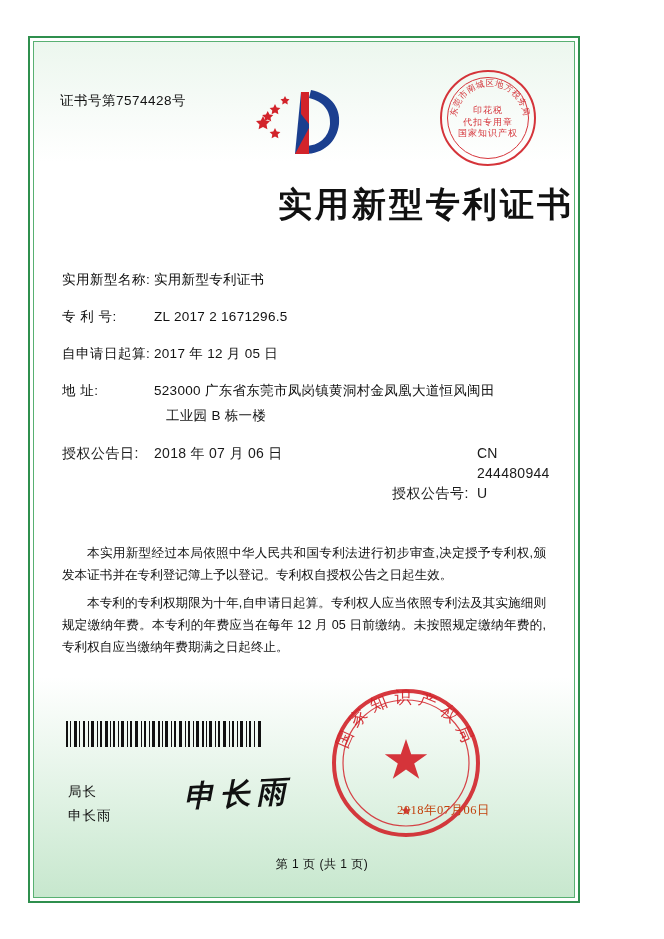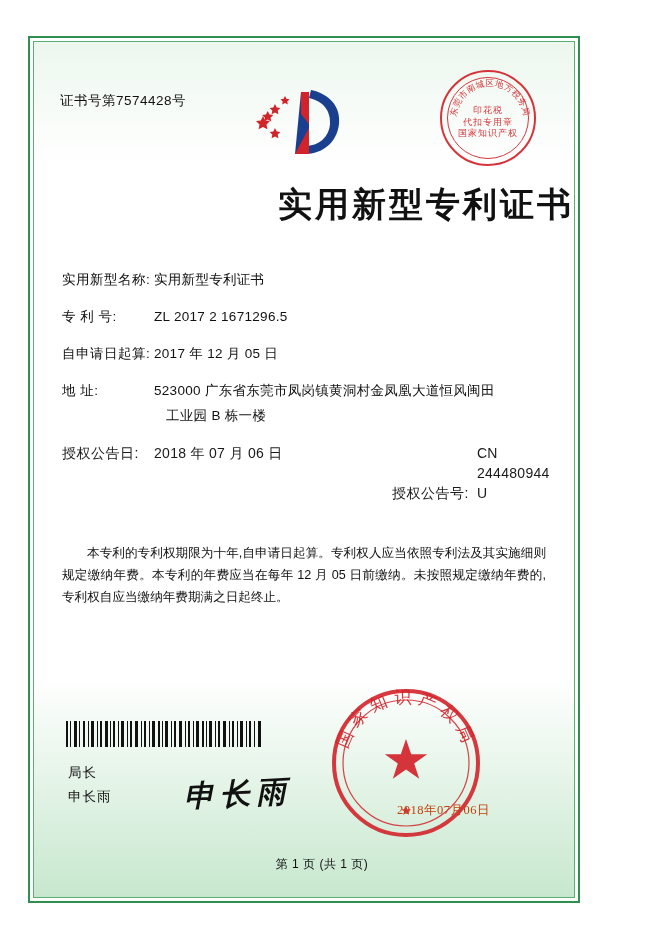--- a/index.html
+++ b/index.html
@@ -219,21 +219,21 @@
     bottom: 150px;
     width: 196px;
     height: 26px;
   }
   .barcode svg { display: block; }
 
   
   .sig-block {
     position: absolute;
     left: 34px;
-    bottom: 88px;
+    bottom: 69px;
     font-size: 13.5px;
     line-height: 24px;
     color: #111;
     letter-spacing: 1px;
   }
   .handwriting {
     position: absolute;
     left: 150px;
     bottom: 82px;
     font-family: "DejaVu Serif", serif;
@@ -359,20 +359,21 @@
         </div>
         <div class="col-right">
           <div class="field-label">授权公告号:</div>
           <div class="field-value">CN 244480944 U</div>
         </div>
       </div>
 
     </div>
 
     <div class="paragraphs">
+      <p>本实用新型经过本局依照中华人民共和国专利法进行初步审查,决定授予专利权,颁发本证书并在专利登记簿上予以登记。专利权自授权公告之日起生效。</p>
       <p>本专利的专利权期限为十年,自申请日起算。专利权人应当依照专利法及其实施细则规定缴纳年费。本专利的年费应当在每年 12 月 05 日前缴纳。未按照规定缴纳年费的,专利权自应当缴纳年费期满之日起终止。</p>
     </div>
 
     <div class="barcode">
       <svg width="196" height="26" viewBox="0 0 196 26">
         <g fill="#111">
           <rect x="0" y="0" width="2" height="26"></rect>
             <rect x="4" y="0" width="1" height="26"></rect>
           <rect x="8" y="0" width="3" height="26"></rect>
             <rect x="13" y="0" width="1" height="26"></rect>

